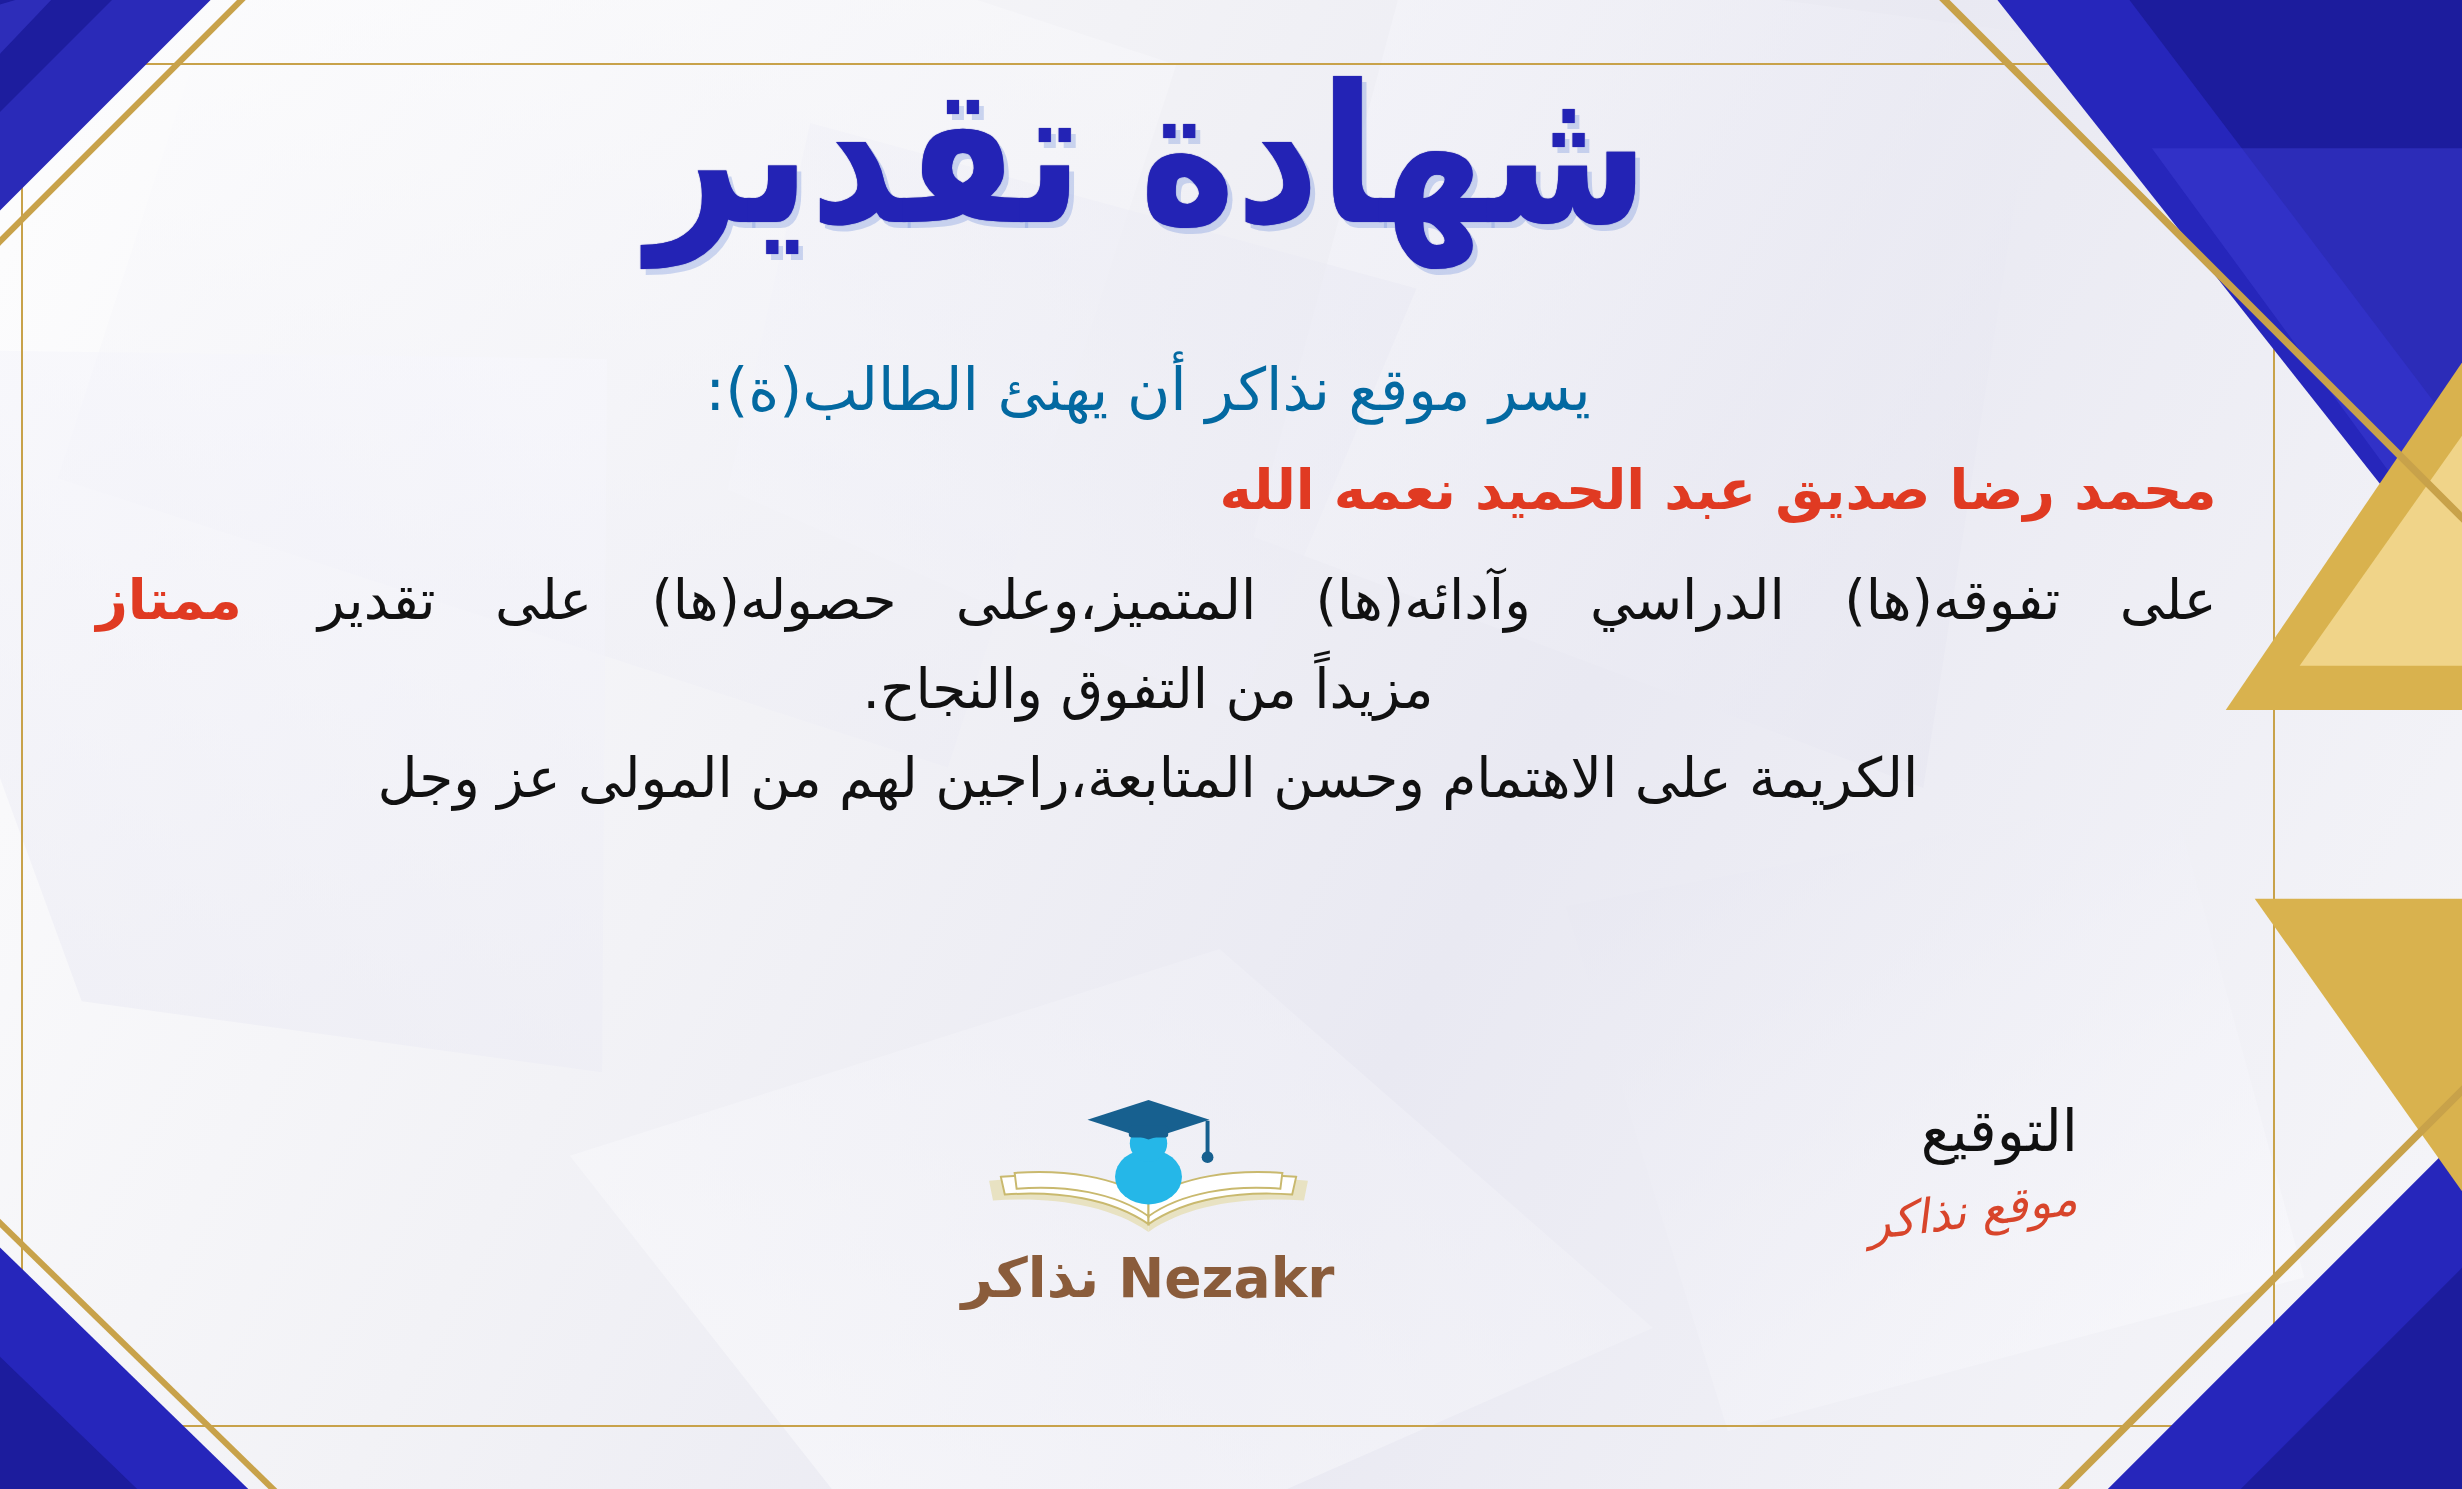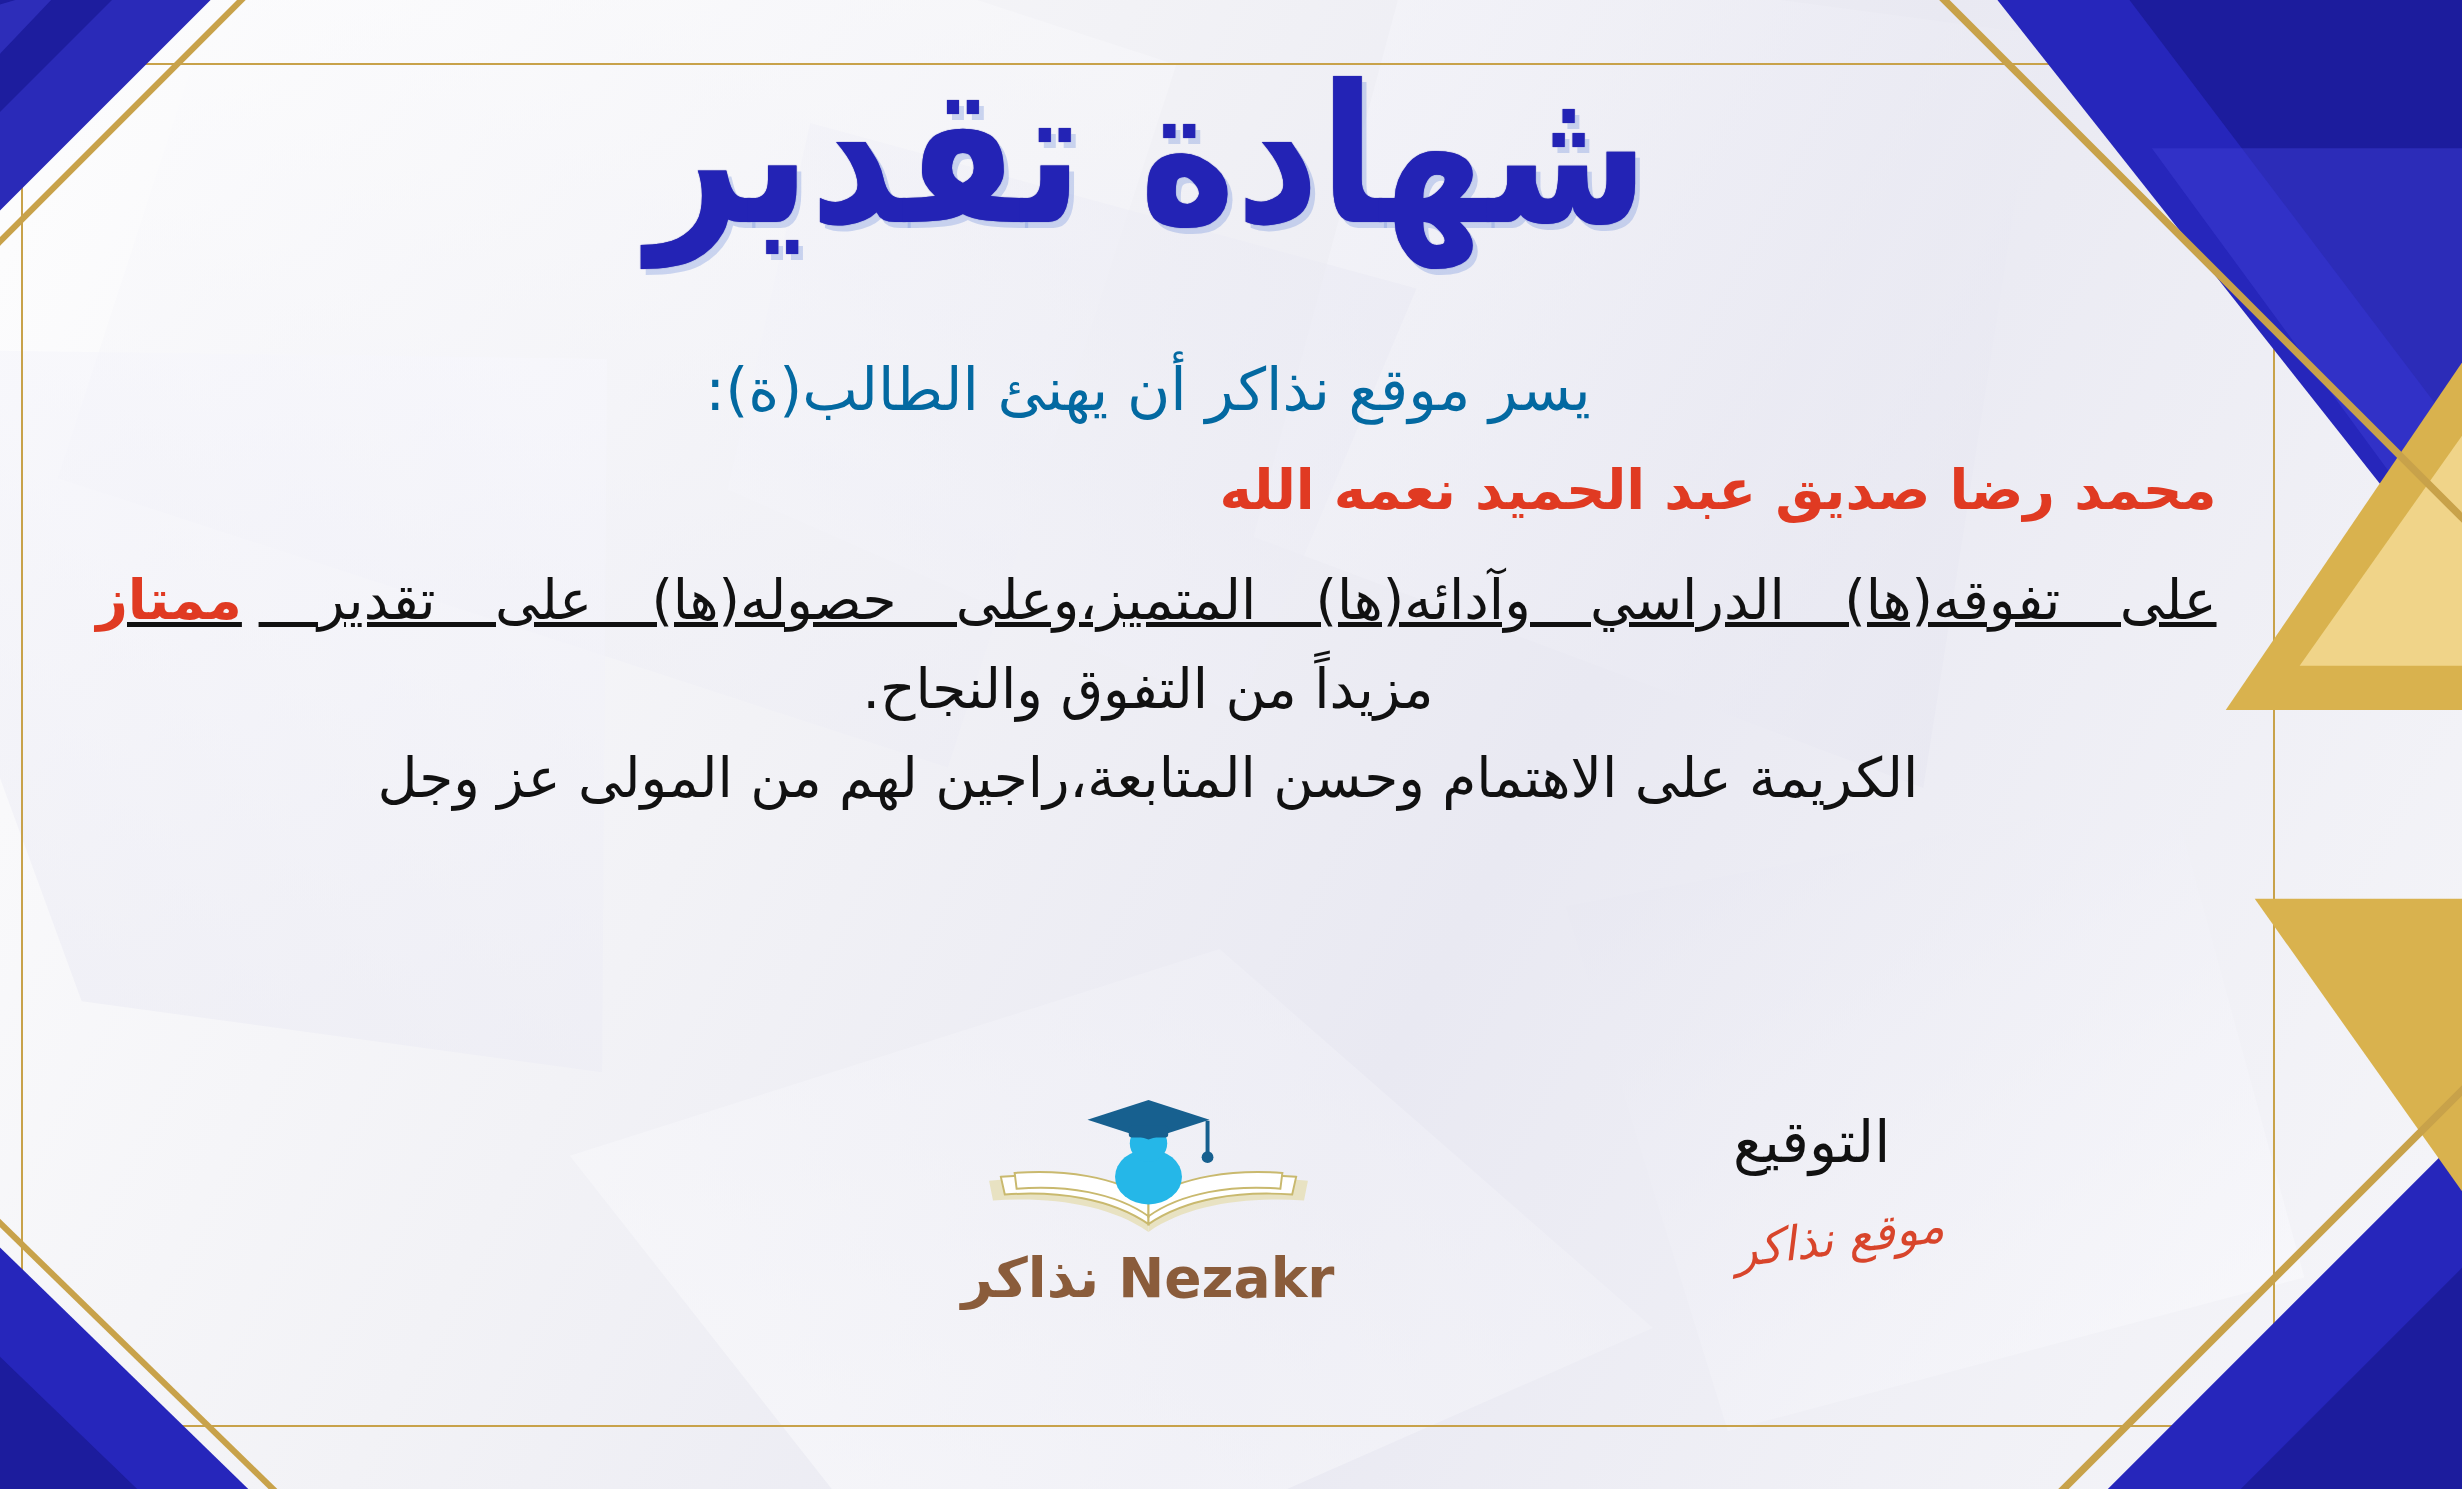--- a/index.html
+++ b/index.html
@@ -147,36 +147,35 @@
     font-weight: bold;
     padding: 0 16.7px;
   }
   .para .blk { font-weight: 500; }
 
   .just-row {
     display: block;
     text-align: justify;
     text-align-last: justify;
     width: 2137px;
-    text-decoration: underline;
   }
 
   
   .footer {
     position: absolute;
     bottom: 89px;
     left: 0; right: 0;
     height: 305px;
   }
 
   .sign-block {
     position: absolute;
     right: 384px;
-    top: 12px;
-    text-align: left;
+    top: 1px;
+    text-align: right;
     width: 345px;
   }
   .sign-label {
     font-size: 58px;
     color: #111;
     font-weight: 500;
   }
   .sign-script {
     margin-top: 25.6px;
     font-size: 47px;

